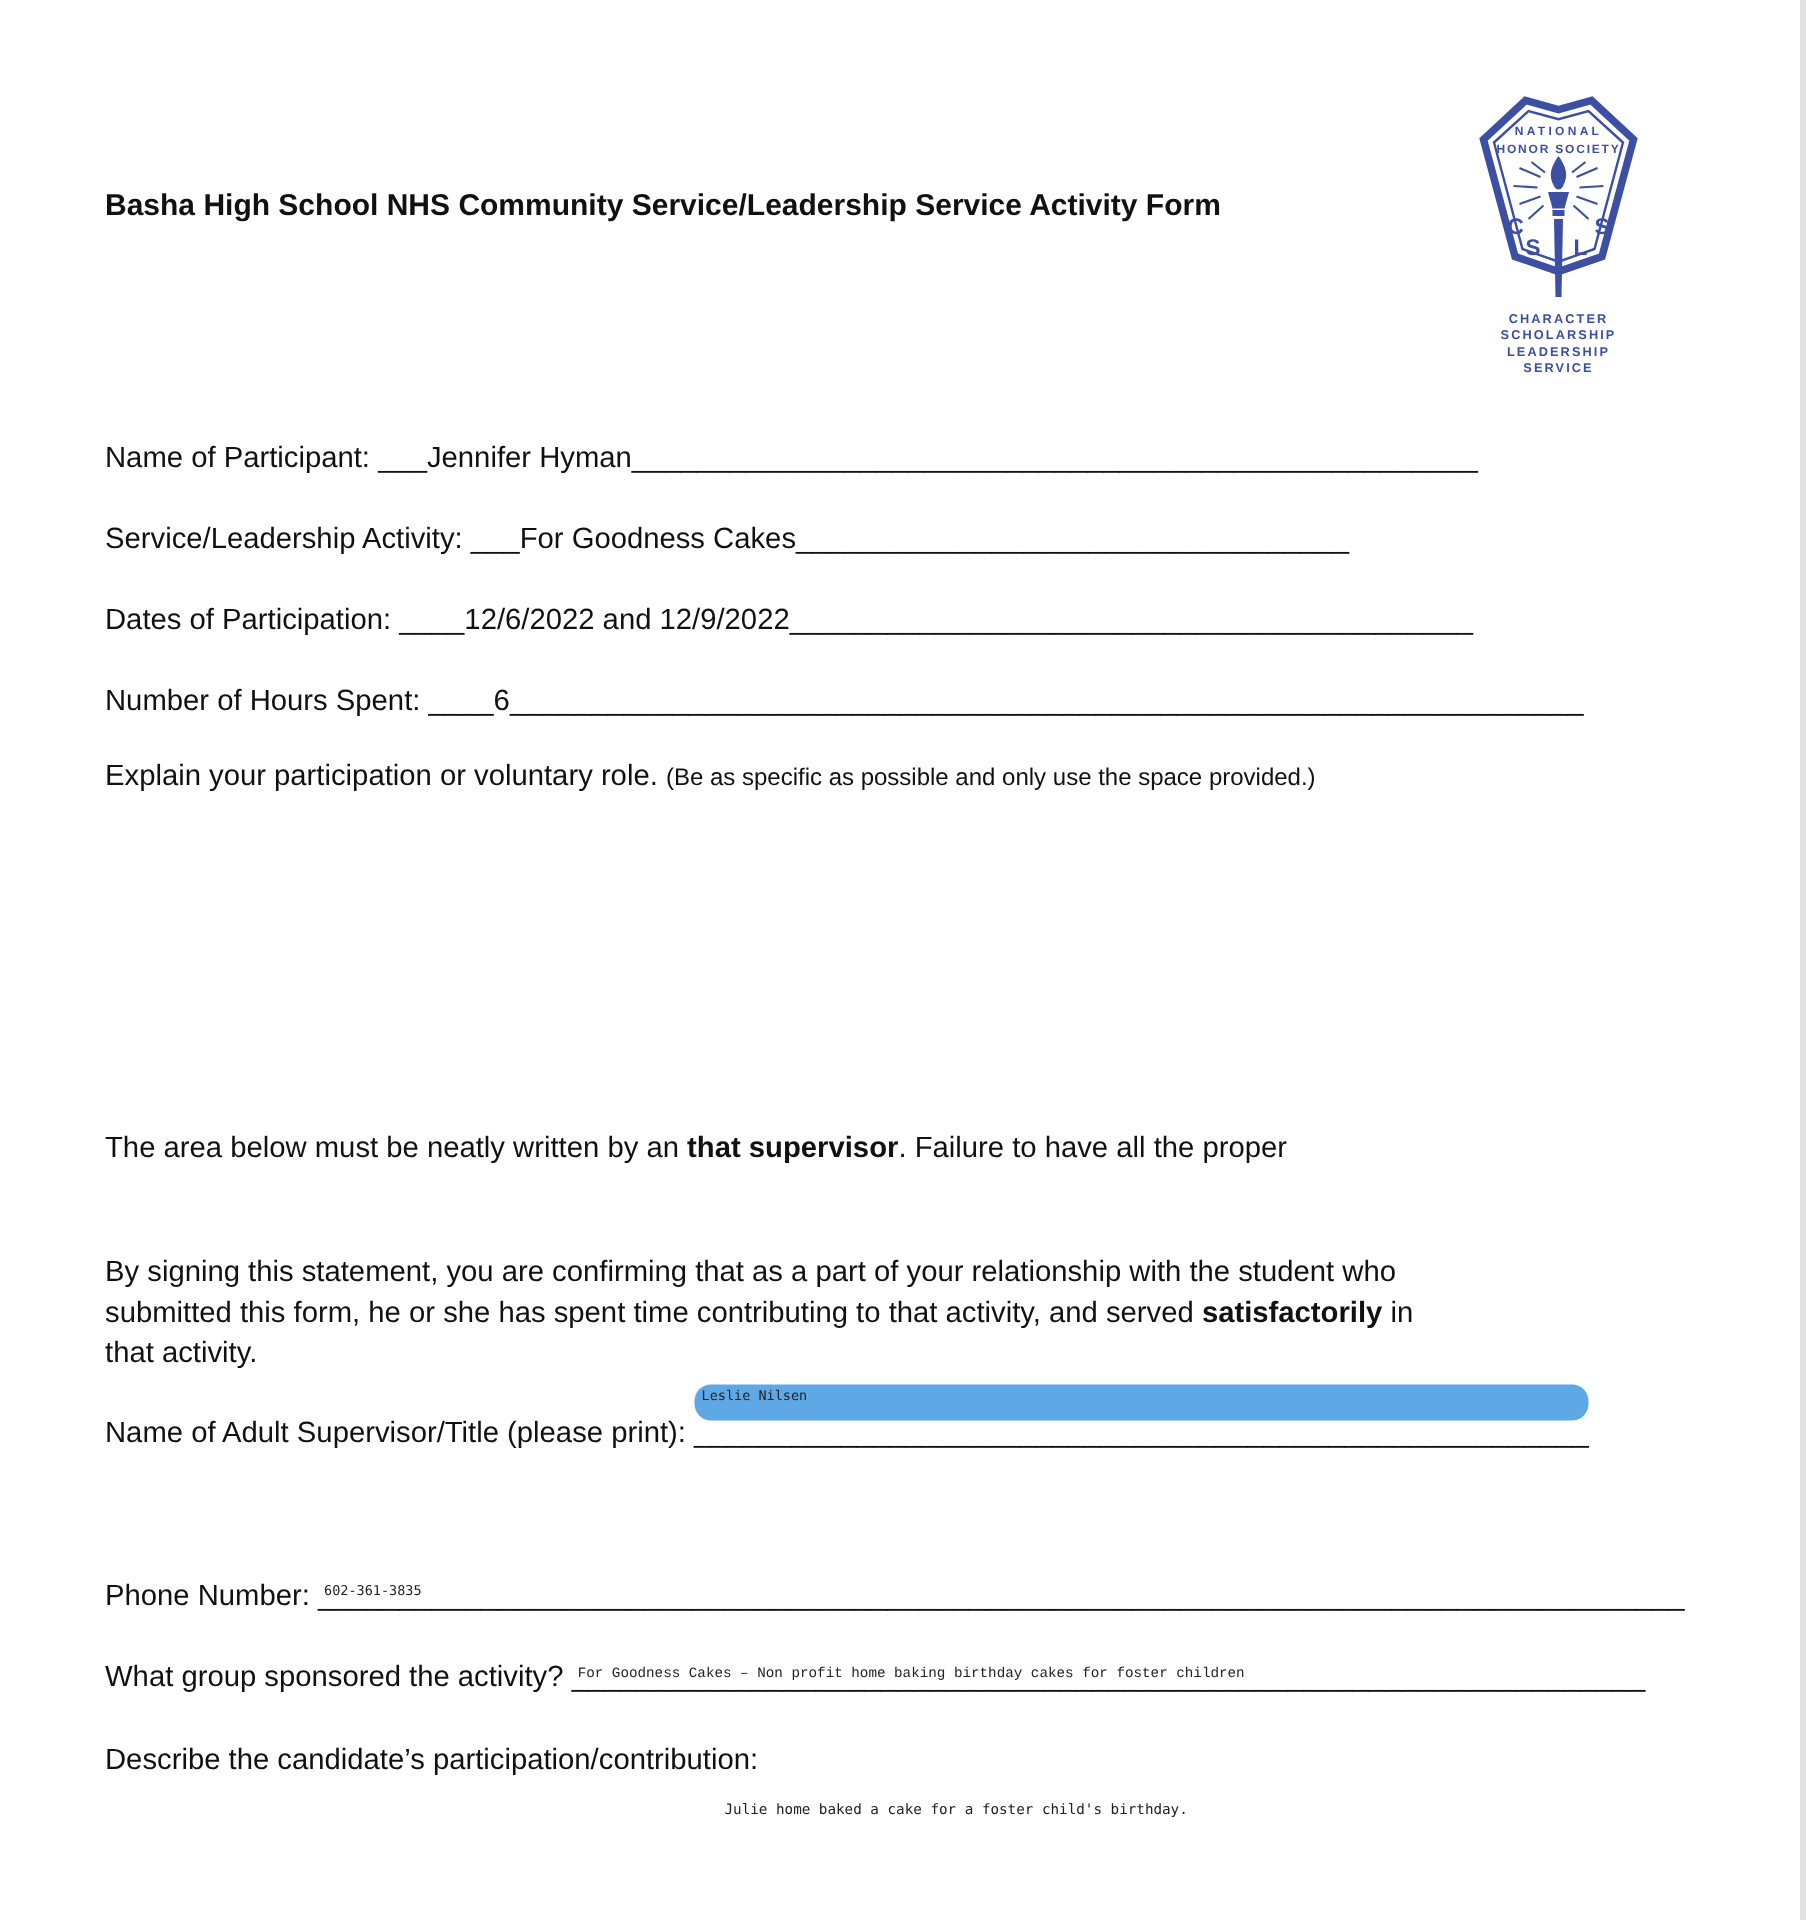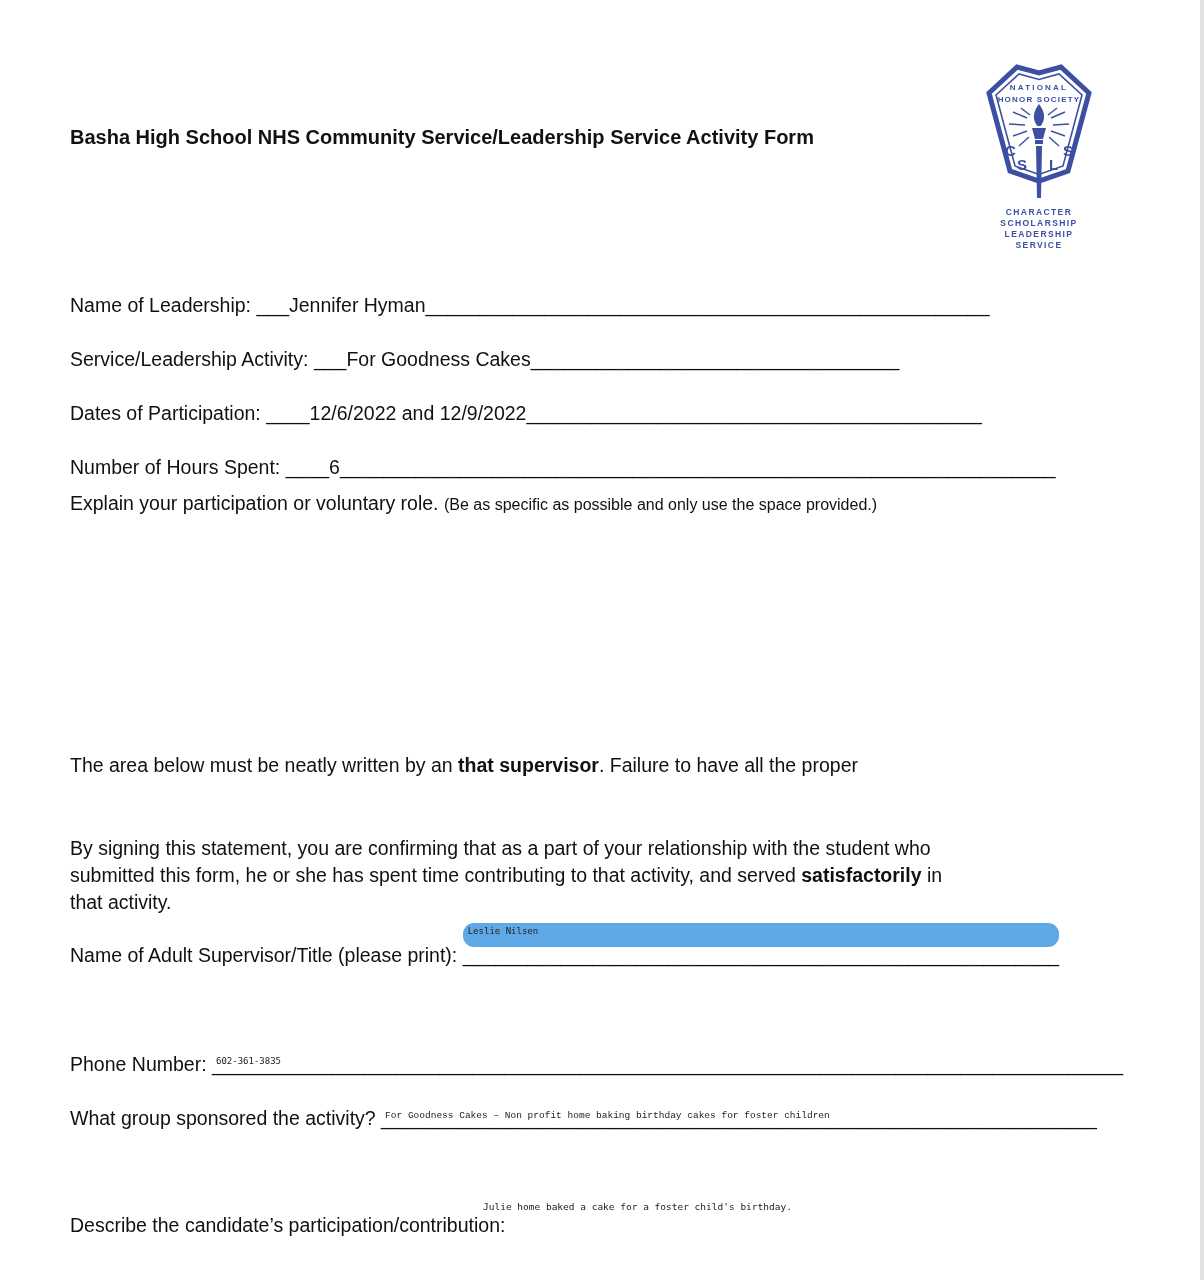--- a/index.html
+++ b/index.html
@@ -68,33 +68,33 @@
       <text x="56" y="155">CHARACTER</text>
       <text x="56" y="166">SCHOLARSHIP</text>
       <text x="56" y="177">LEADERSHIP</text>
       <text x="56" y="188">SERVICE</text>
     </g>
   </svg>
 
   <div class="row title" style="top:124px">Basha High School NHS Community Service/Leadership Service Activity Form</div>
 
   <div class="row" style="top:292px">
-    <span>Name of Leadership: </span><span class="urun">___</span><span>Jennifer Hyman</span><span class="urun">____________________________________________________</span>
+    <span>Name of Participant: </span><span class="urun">___</span><span>Jennifer Hyman</span><span class="urun">____________________________________________________</span>
   </div>
   <div class="row" style="top:346px">
     <span>Service/Leadership Activity: </span><span class="urun">___</span><span>For Goodness Cakes</span><span class="urun">__________________________________</span>
   </div>
   <div class="row" style="top:400px">
     <span>Dates of Participation: </span><span class="urun">____</span><span>12/6/2022 and 12/9/2022</span><span class="urun">__________________________________________</span>
   </div>
   <div class="row" style="top:454px">
     <span>Number of Hours Spent: </span><span class="urun">____</span><span>6</span><span class="urun">__________________________________________________________________</span>
   </div>
 
-  <div class="para" style="top:490px">
+  <div class="para" style="top:504px">
       <div><span>Explain your participation or voluntary role. </span><span class="sm">(Be as specific as possible and only use the space provided.)</span></div>
     </div>
 
 
   <div class="para" style="top:752px">
       <div><span>The area below must be neatly written by an </span><span class="b">that supervisor</span><span>. Failure to have all the proper</span></div>
     </div>
 
   <div class="para" style="top:835px">
       <div><span>By signing this statement, you are confirming that as a part of your relationship with the student who</span></div>
@@ -110,17 +110,17 @@
 
 
   <div class="row" style="top:1051px">
     <span>Phone Number: </span><span class="fillwrap"><span class="urun">____________________________________________________________________________________</span><span class="mono-val">602-361-3835</span></span>
   </div>
 
   <div class="row" style="top:1105px">
     <span>What group sponsored the activity? </span><span class="fillwrap"><span class="urun">__________________________________________________________________</span><span class="mono-val group-val">For Goodness Cakes – Non profit home baking birthday cakes for foster children</span></span>
   </div>
 
-  <div class="row" style="top:1212px">Describe the candidate’s participation/contribution:</div>
+  <div class="row" style="top:1160px">Describe the candidate’s participation/contribution:</div>
   <div class="free-mono" style="left:483px;top:1201px">Julie home baked a cake for a foster child's birthday.</div>
 
   <div class="edge-strip"></div>
 </div>
 
 </body></html>

